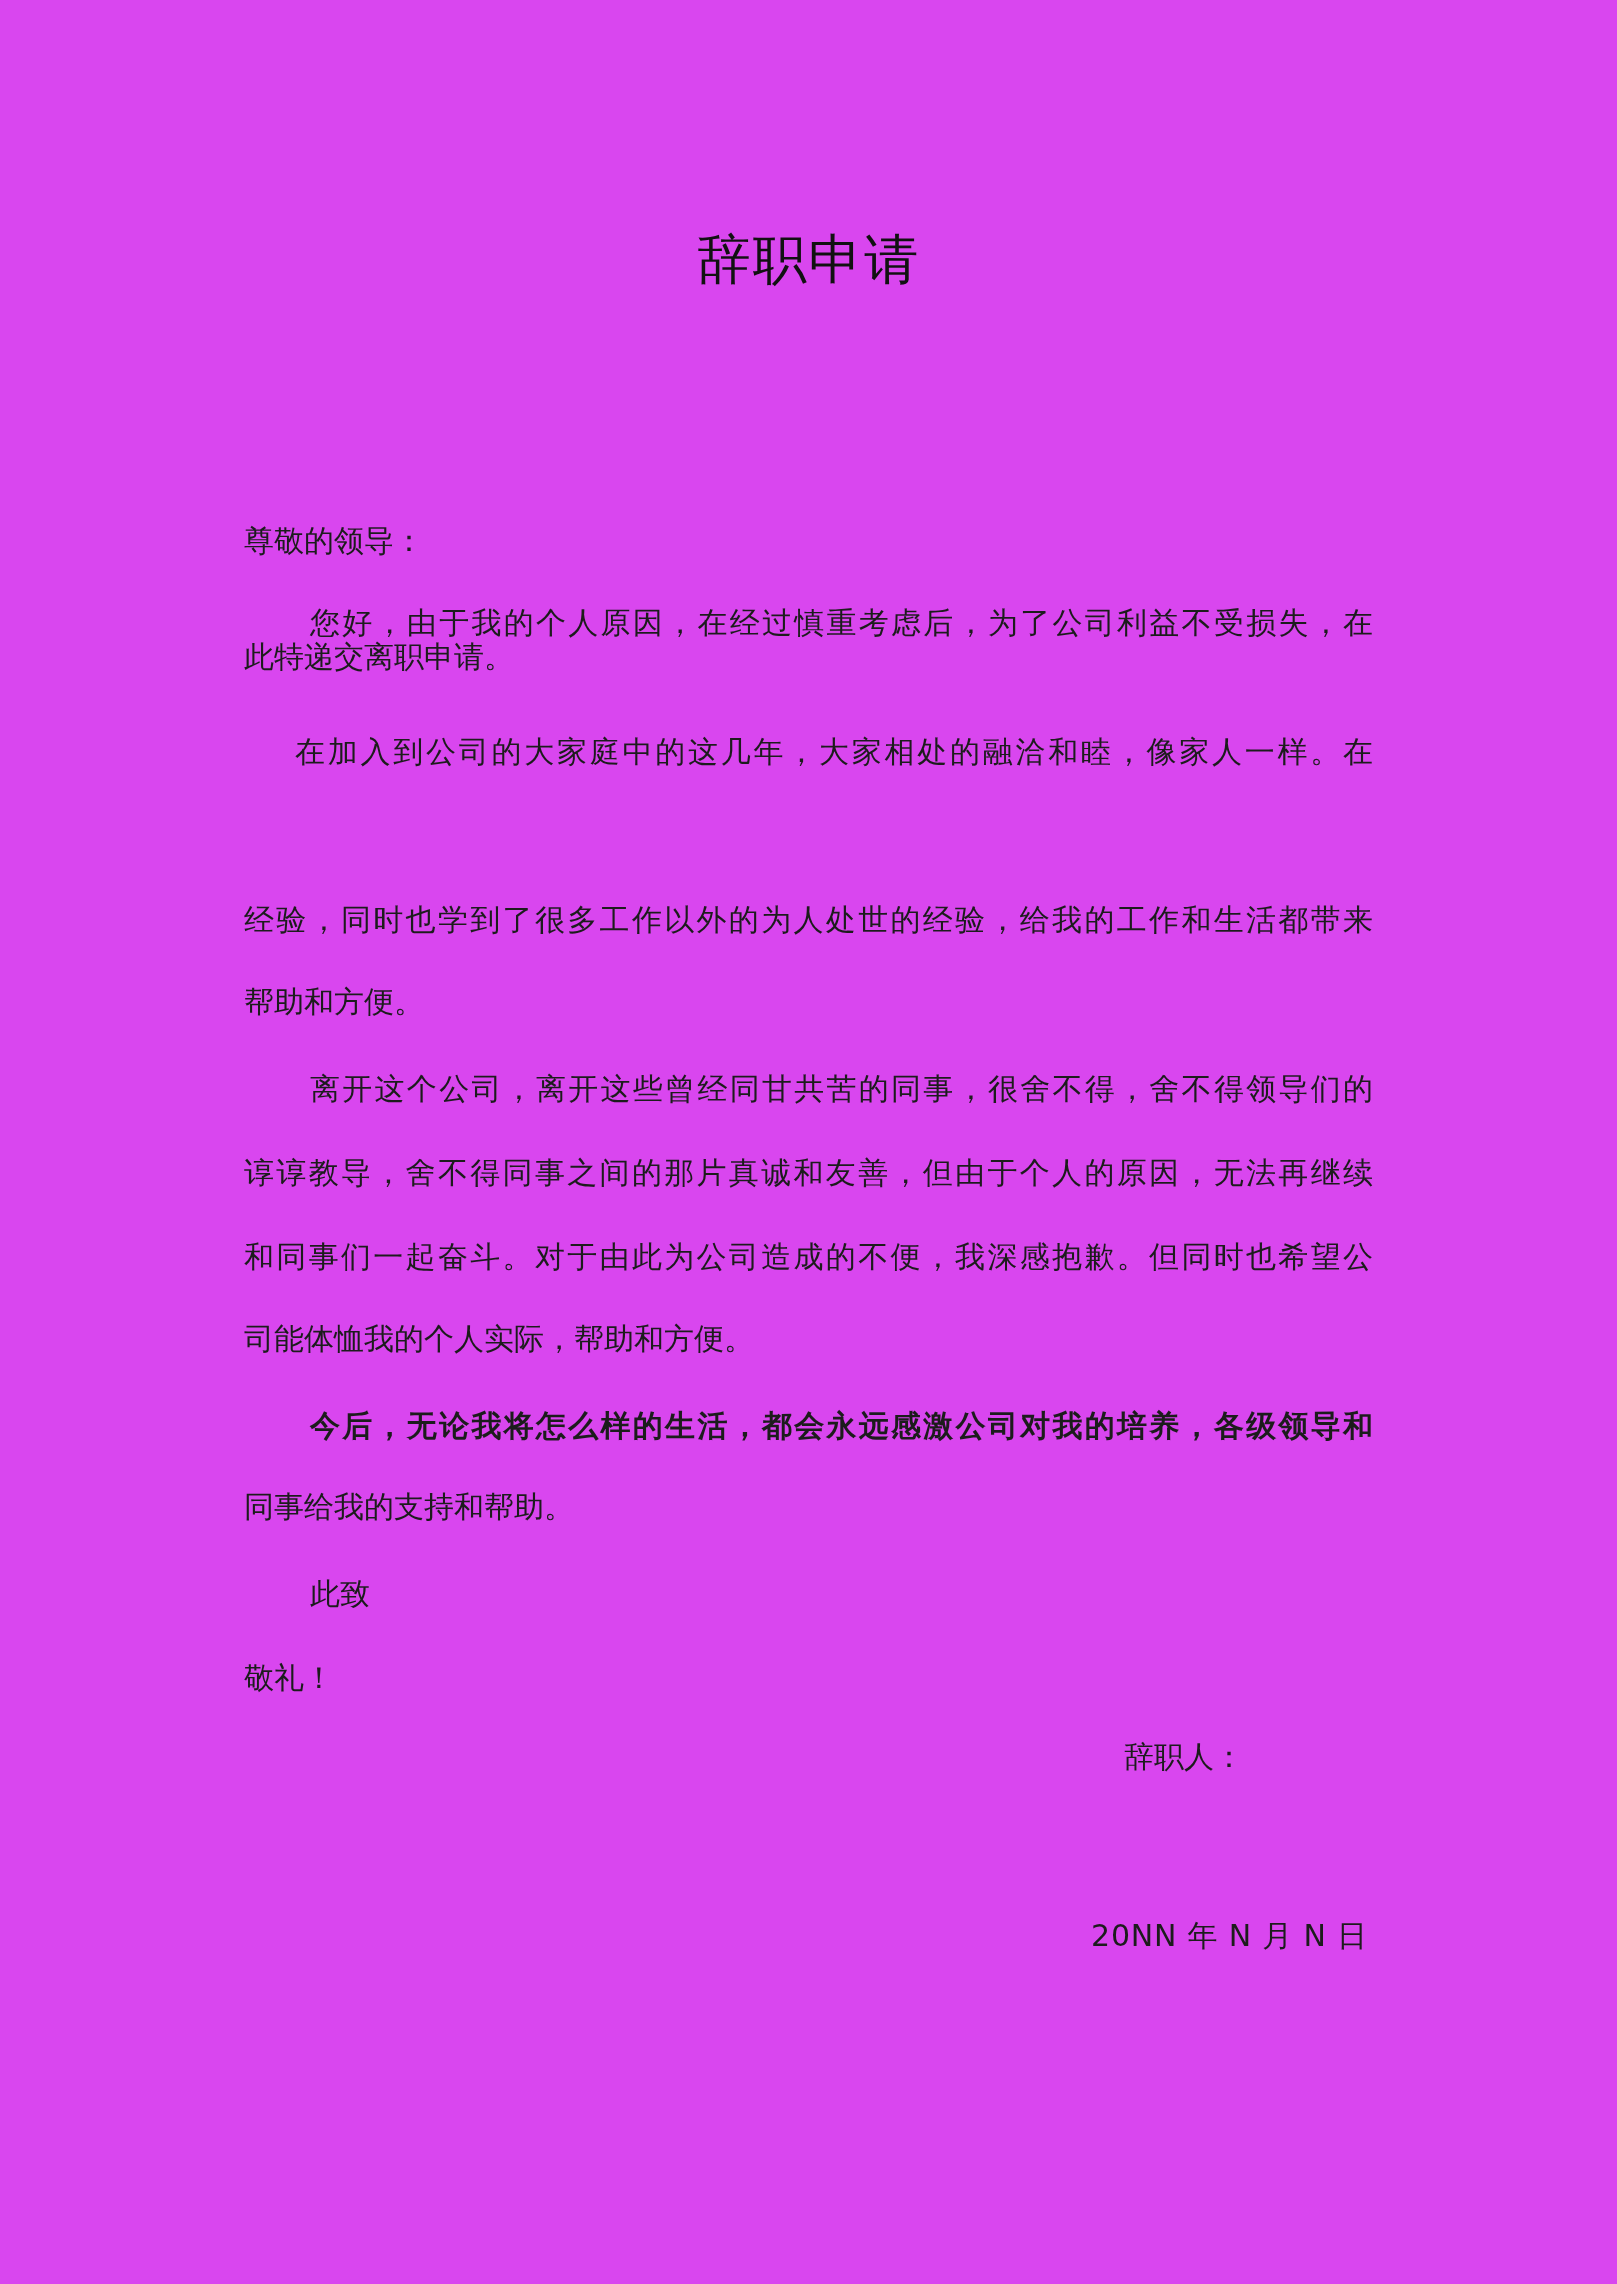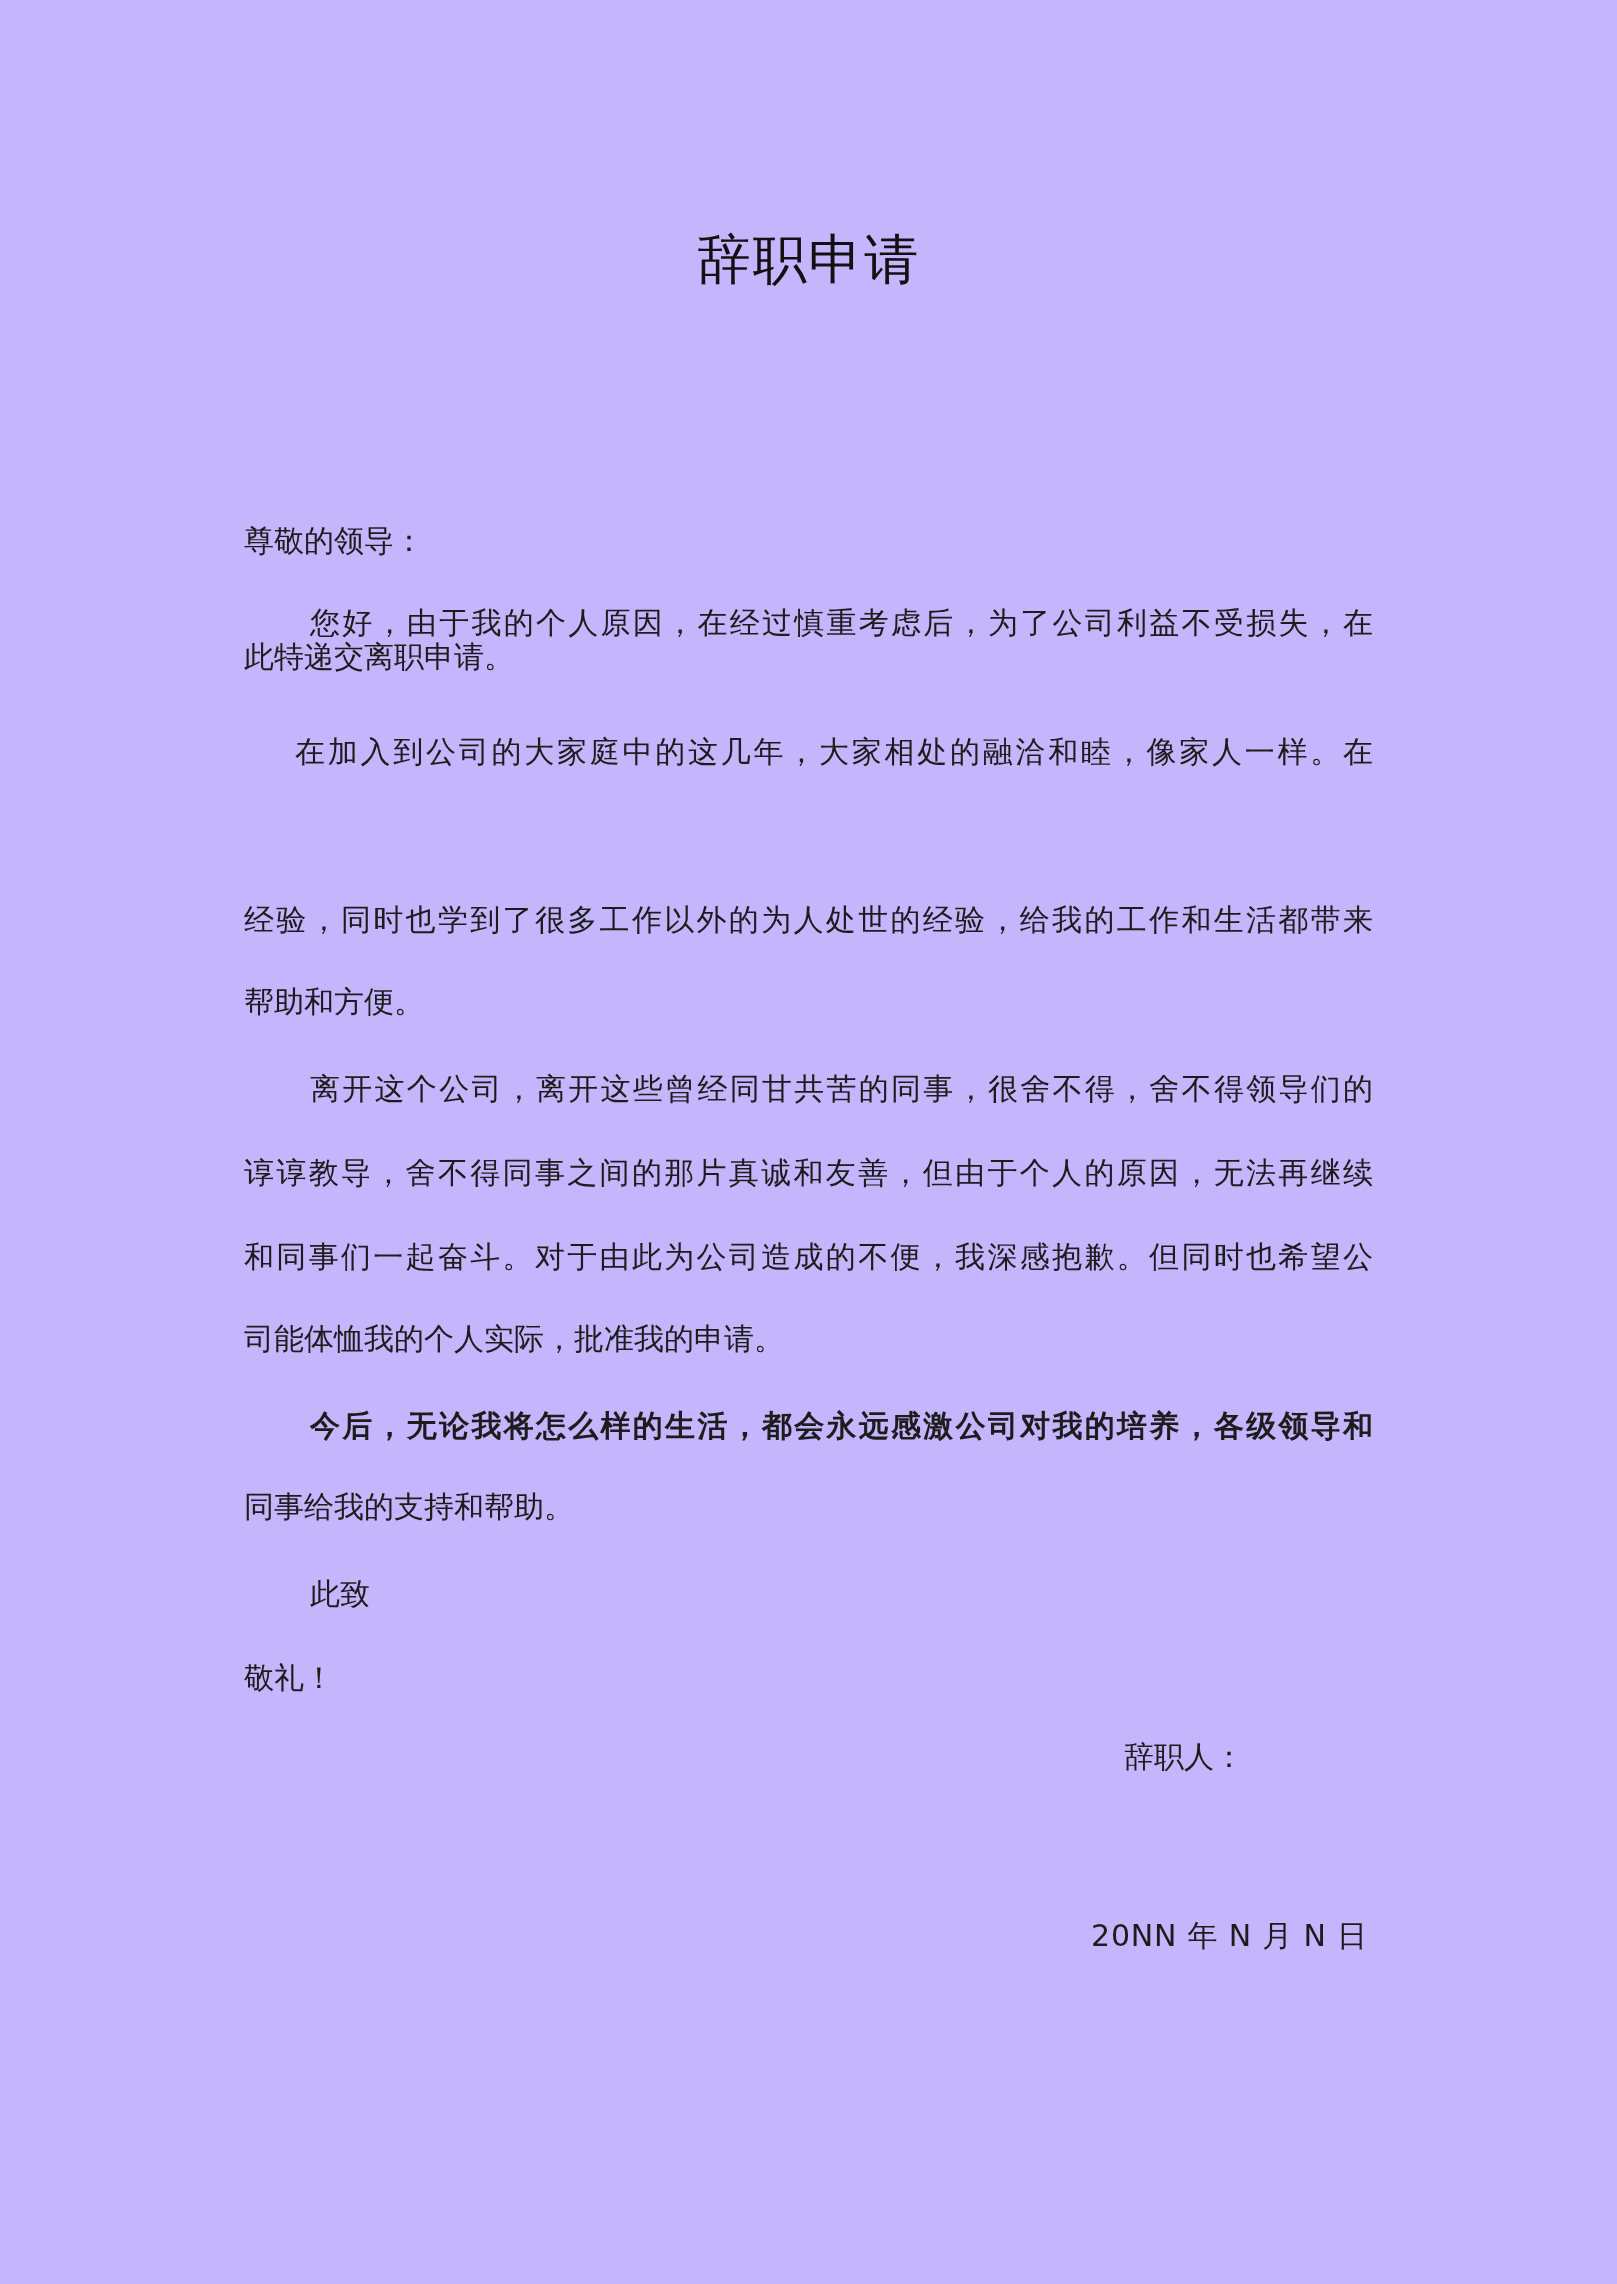--- a/index.html
+++ b/index.html
@@ -13,21 +13,21 @@
       position: relative;
       overflow: hidden;
       font-family: "DejaVu Sans", "Liberation Sans", sans-serif;
       color: #1a1a1a;
     }
     .page {
       position: absolute;
       left: 0; top: 0;
       width: 1617px;
       height: 2284px;
-      background: #c4b5fd;
+      background: #d946ef;
     }
     .title {
       position: absolute;
       left: 0;
       width: 1617px;
       top: 226px;
       text-align: center;
       font-size: 54px;
       line-height: 67px;
       letter-spacing: 1.7px;
@@ -95,21 +95,21 @@
   <div class="line indent-lg" style="top:554px;margin-top:48px;">您好，由于我的个人原因，在经过慎重考虑后，为了公司利益不受损失，在</div>
   <div class="line indent" style="top:731px;">在加入到公司的大家庭中的这几年，大家相处的融洽和睦，像家人一样。在</div>
 
   <div class="line last" style="top:636px;">此特递交离职申请。</div>
   <div class="line" style="top:899px;">经验，同时也学到了很多工作以外的为人处世的经验，给我的工作和生活都带来</div>
   <div class="line last" style="top:981px;">帮助和方便。</div>
 
   <div class="line indent-lg" style="top:1068px;">离开这个公司，离开这些曾经同甘共苦的同事，很舍不得，舍不得领导们的</div>
   <div class="line" style="top:1152px;">谆谆教导，舍不得同事之间的那片真诚和友善，但由于个人的原因，无法再继续</div>
   <div class="line" style="top:1236px;">和同事们一起奋斗。对于由此为公司造成的不便，我深感抱歉。但同时也希望公</div>
-  <div class="line last" style="top:1318px;">司能体恤我的个人实际，批准我的申请。</div>
+  <div class="line last" style="top:1318px;">司能体恤我的个人实际，帮助和方便。</div>
 
   <div class="line indent-lg" style="top:1405px;font-weight:bold;">今后，无论我将怎么样的生活，都会永远感激公司对我的培养，各级领导和</div>
   <div class="line last" style="top:1486px;">同事给我的支持和帮助。</div>
 
   <div class="closing" style="left:310px; top:1573px;">此致</div>
   <div class="closing" style="left:244px; top:1657px;">敬礼！</div>
 
   <div class="sig-label">辞职人：</div>
   <div class="sig-date">20NN 年 N 月 N 日</div>
 

